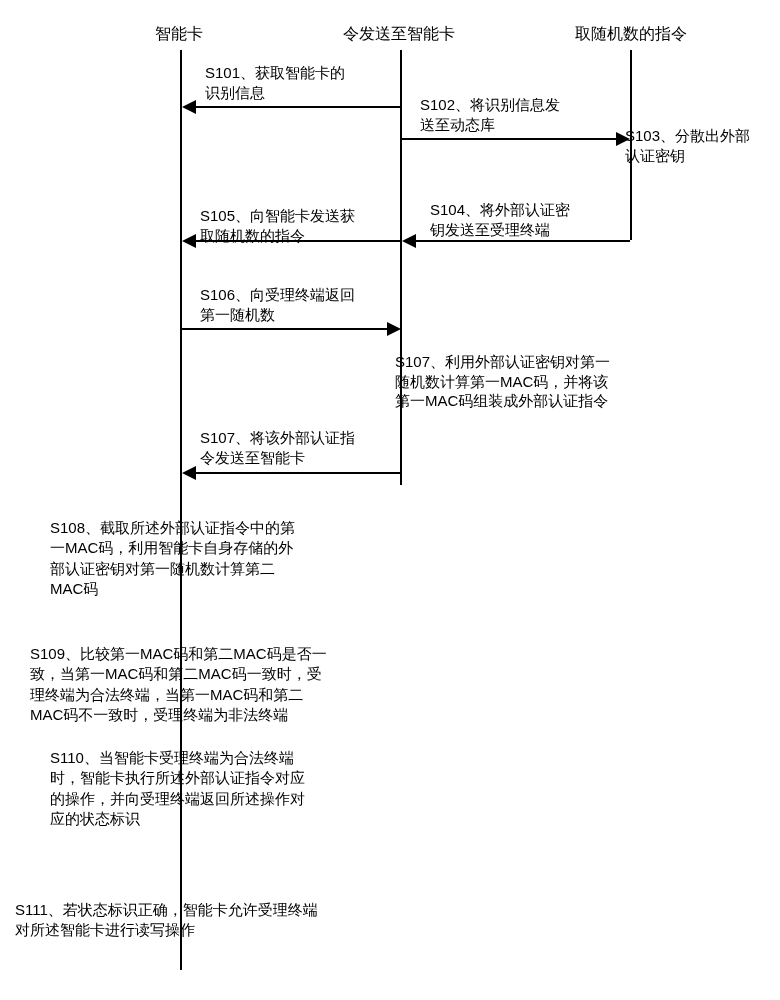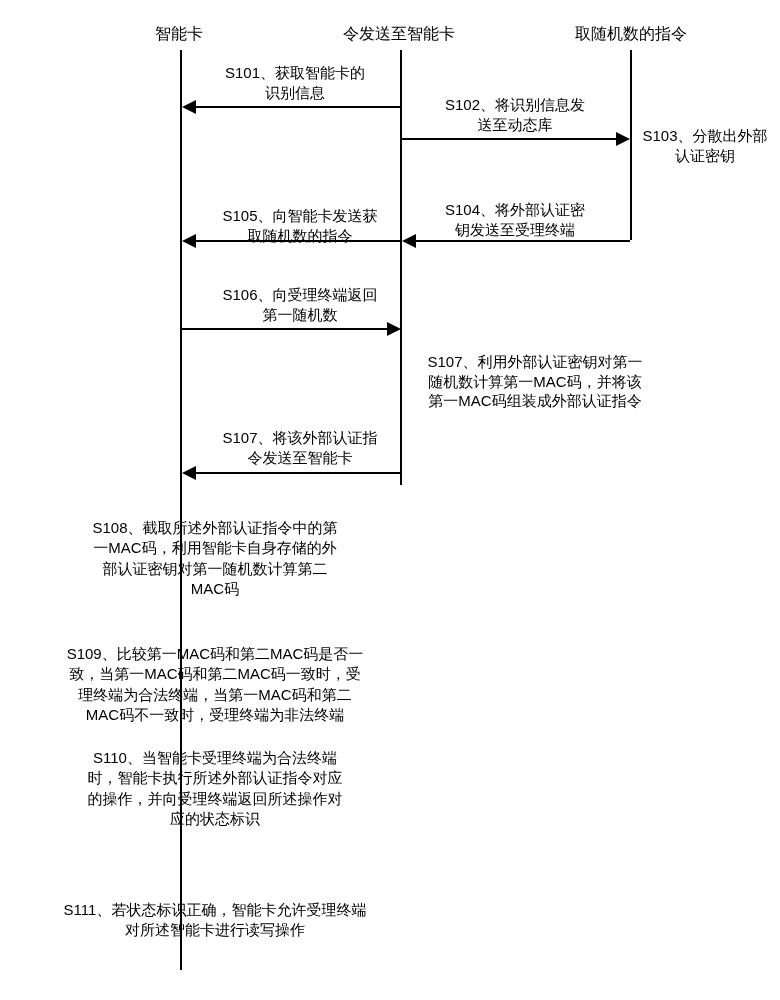--- a/index.html
+++ b/index.html
@@ -21,21 +21,20 @@
     text-align: center;
     white-space: nowrap;
   }
   .lifeline {
     position: absolute;
     top: 50px;
     background: #000;
   }
   .msg {
     position: absolute;
-    text-align: center;
     line-height: 1.3;
   }
   .arrow-line {
     position: absolute;
     height: 2px;
     background: #000;
   }
   .arrow-head-left {
     position: absolute;
     width: 0; height: 0;
@@ -45,21 +44,21 @@
   }
   .arrow-head-right {
     position: absolute;
     width: 0; height: 0;
     border-top: 7px solid transparent;
     border-bottom: 7px solid transparent;
     border-left: 14px solid #000;
   }
   .note {
     position: absolute;
-    text-align: center;
+    text-align: left;
     line-height: 1.35;
     width: 330px;
   }
 </style>
 </head>
 <body>
 
 <div class="lifeline-header" style="left:155px;">智能卡</div>
 <div class="lifeline-header" style="left:343px;">令发送至智能卡</div>
 <div class="lifeline-header" style="left:575px;">取随机数的指令</div>
@@ -71,21 +70,21 @@
 <div class="msg" style="left:205px; top:63px; width:180px;">S101、获取智能卡的<br>识别信息</div>
 <div class="arrow-line" style="left:194px; top:106px; width:207px;"></div>
 <div class="arrow-head-left" style="left:182px; top:100px;"></div>
 
 <div class="msg" style="left:420px; top:95px; width:190px;">S102、将识别信息发<br>送至动态库</div>
 <div class="arrow-line" style="left:402px; top:138px; width:216px;"></div>
 <div class="arrow-head-right" style="left:616px; top:132px;"></div>
 
 <div class="msg" style="left:625px; top:126px; width:160px;">S103、分散出外部<br>认证密钥</div>
 
-<div class="msg" style="left:420px; top:200px; width:190px;">S104、将外部认证密<br>钥发送至受理终端</div>
+<div class="msg" style="left:430px; top:200px; width:190px;">S104、将外部认证密<br>钥发送至受理终端</div>
 <div class="arrow-line" style="left:414px; top:240px; width:216px;"></div>
 <div class="arrow-head-left" style="left:402px; top:234px;"></div>
 
 <div class="msg" style="left:200px; top:206px; width:200px;">S105、向智能卡发送获<br>取随机数的指令</div>
 <div class="arrow-line" style="left:194px; top:240px; width:207px;"></div>
 <div class="arrow-head-left" style="left:182px; top:234px;"></div>
 
 <div class="msg" style="left:200px; top:285px; width:200px;">S106、向受理终端返回<br>第一随机数</div>
 <div class="arrow-line" style="left:182px; top:328px; width:207px;"></div>
 <div class="arrow-head-right" style="left:387px; top:322px;"></div>

